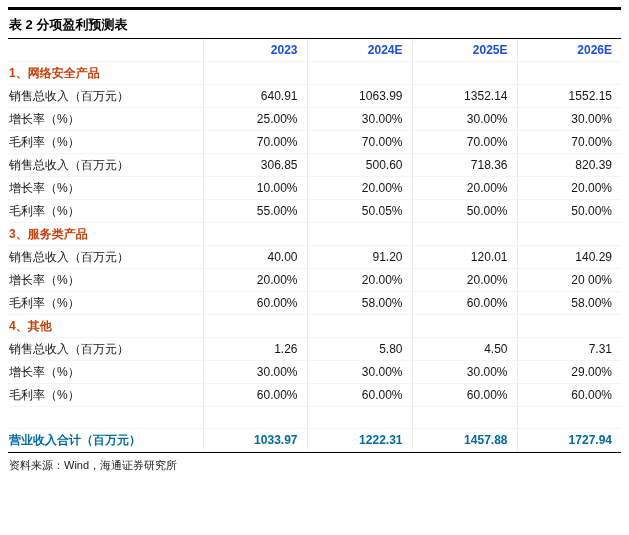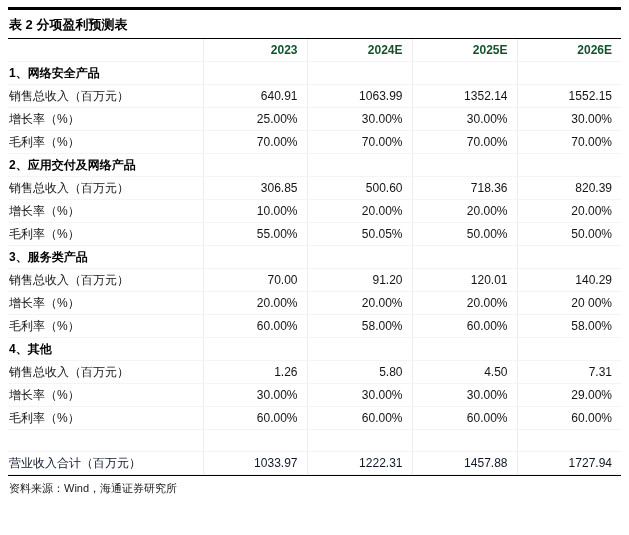--- a/index.html
+++ b/index.html
@@ -26,23 +26,23 @@
   col.c-y4{width:104px;}
   .forecast th,.forecast td{
     height:22px;padding:0;vertical-align:middle;
     border-right:1px solid #ececec;
     border-bottom:1px solid #f4f4f4;
     white-space:nowrap;overflow:hidden;
   }
   .forecast th:last-child,.forecast td:last-child{border-right:none;text-align:right;}
   .forecast .lbl{text-align:left;padding-left:1px;}
   .forecast .num{text-align:right;padding-right:9px;}
-  .forecast thead th{font-weight:bold;color:#14532d;}
-  tr.sec td{font-weight:bold;color:#000000;}
-  tr.total td{font-weight:normal;color:#0f172a;}
+  .forecast thead th{font-weight:bold;color:#1d4ed8;}
+  tr.sec td{font-weight:bold;color:#c2410c;}
+  tr.total td{font-weight:bold;color:#0369a1;}
   tr.spacer td{height:21px;}
   .source{
     border-top:1.5px solid #000;
     font-size:11px;color:#1a1a1a;
     padding:5px 0 0 1px;line-height:14px;
   }
 </style>
 </head>
 <body>
 
@@ -91,27 +91,20 @@
         <td class="num">30.00%</td>
       </tr>
       <tr>
         <td class="lbl">毛利率（%）</td>
         <td class="num">70.00%</td>
         <td class="num">70.00%</td>
         <td class="num">70.00%</td>
         <td class="num">70.00%</td>
       </tr>
 
-      <tr class="sec">
-        <td class="lbl">2、应用交付及网络产品</td>
-        <td class="num"></td>
-        <td class="num"></td>
-        <td class="num"></td>
-        <td class="num"></td>
-      </tr>
       <tr>
         <td class="lbl">销售总收入（百万元）</td>
         <td class="num">306.85</td>
         <td class="num">500.60</td>
         <td class="num">718.36</td>
         <td class="num">820.39</td>
       </tr>
       <tr>
         <td class="lbl">增长率（%）</td>
         <td class="num">10.00%</td>
@@ -129,21 +122,21 @@
 
       <tr class="sec">
         <td class="lbl">3、服务类产品</td>
         <td class="num"></td>
         <td class="num"></td>
         <td class="num"></td>
         <td class="num"></td>
       </tr>
       <tr>
         <td class="lbl">销售总收入（百万元）</td>
-        <td class="num">70.00</td>
+        <td class="num">40.00</td>
         <td class="num">91.20</td>
         <td class="num">120.01</td>
         <td class="num">140.29</td>
       </tr>
       <tr>
         <td class="lbl">增长率（%）</td>
         <td class="num">20.00%</td>
         <td class="num">20.00%</td>
         <td class="num">20.00%</td>
         <td class="num">20 00%</td>

